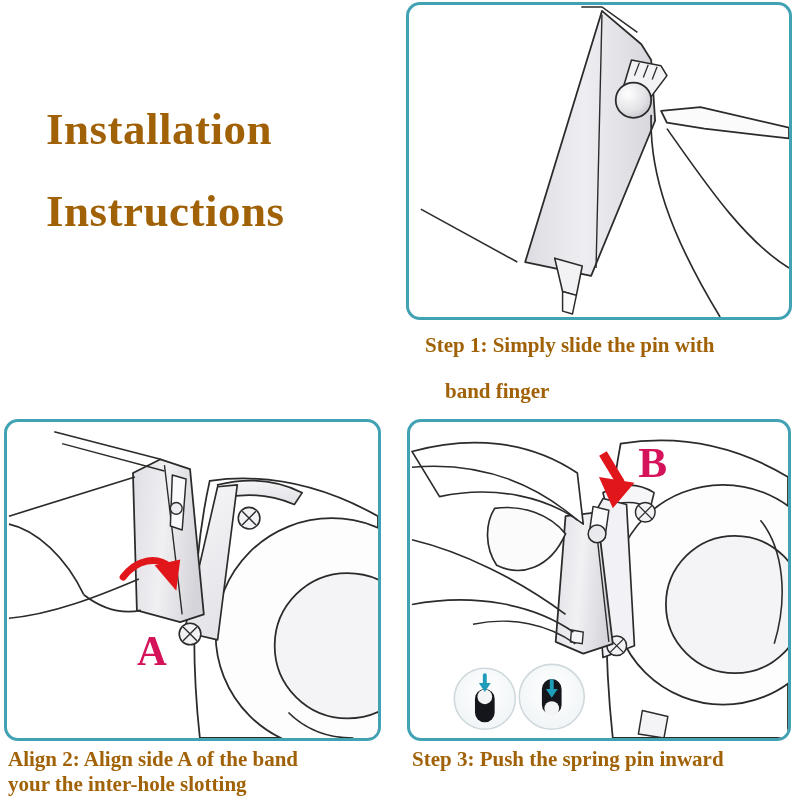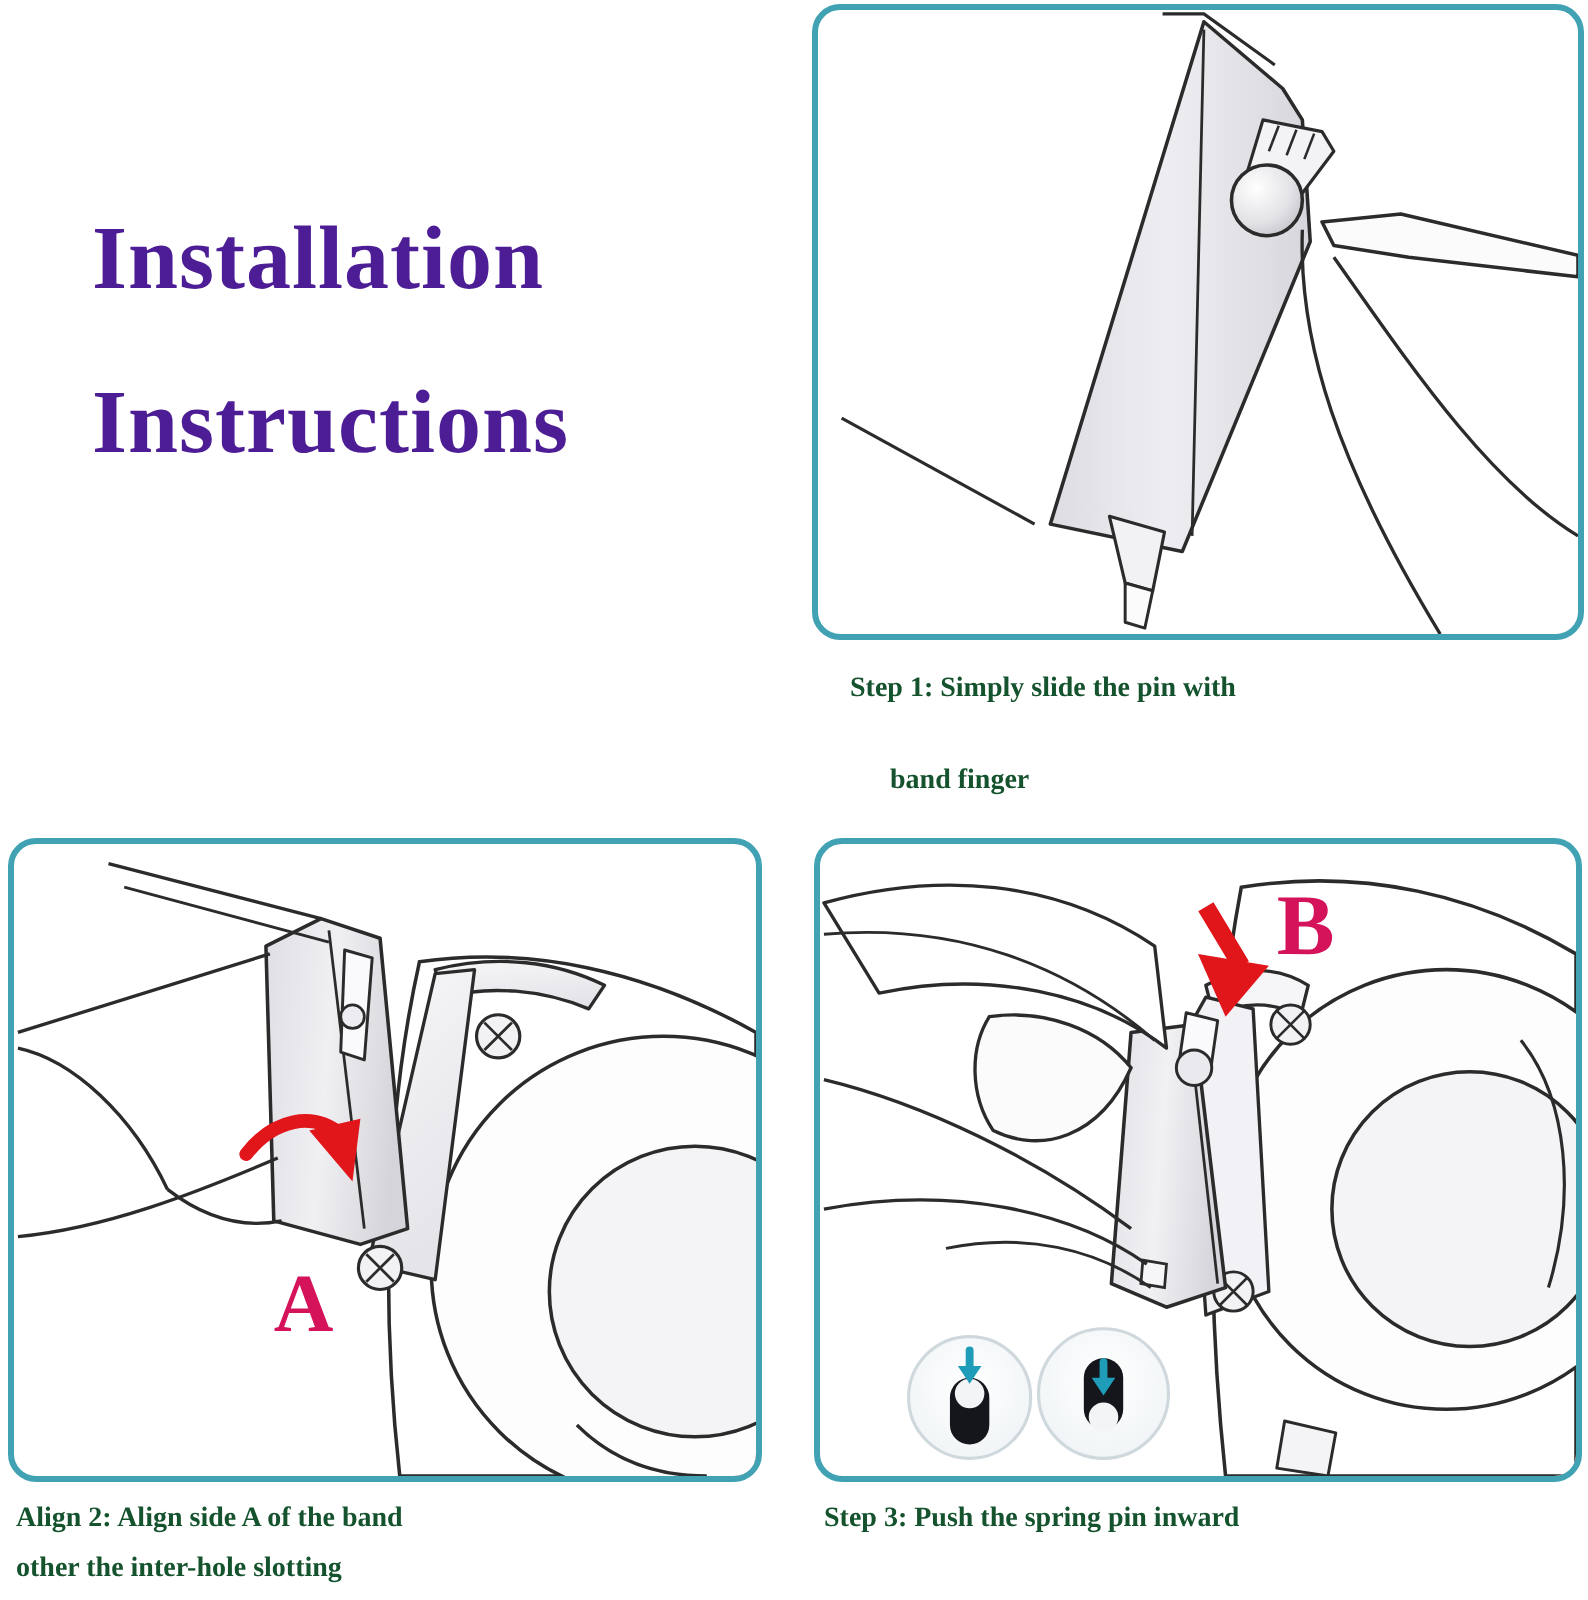--- a/index.html
+++ b/index.html
@@ -27,39 +27,39 @@
   .panel-svg { display: block; width: 100%; height: 100%; }
 
   
   #title-block {
     position: absolute;
     left: 46px;
     top: 88px;
     width: 340px;
   }
   .title-line {
-    color: #4c1d95;
+    color: #a16207;
     font-weight: bold;
     font-size: 45px;
     line-height: 82px;
     letter-spacing: 0.5px;
     white-space: nowrap;
   }
 
   
   #panel-step1 { left: 406px; top: 2px;   width: 386px; height: 318px; }
   #panel-step2 { left: 4px;   top: 419px; width: 377px; height: 322px; }
   #panel-step3 { left: 407px; top: 419px; width: 384px; height: 322px; }
 
   
   .caption {
     position: absolute;
-    color: #14532d;
+    color: #a16207;
     font-weight: bold;
-    font-size: 14px;
+    font-size: 21px;
   }
   #caption-step1 {
     left: 425px;
     top: 322px;
     width: 366px;
     line-height: 46px;
   }
   #caption-step1 .cap-line-2 { padding-left: 20px; }
   #caption-step2 {
     left: 8px;
@@ -171,21 +171,21 @@
 
     <path d="M118 158 C132 140 152 136 166 148" fill="none" stroke="#e1161a" stroke-width="7" stroke-linecap="round"></path>
     <path d="M172 172 L150 146 L176 140 Z" fill="#e1161a"></path>
 
     <text x="132" y="248" fill="#d5135a" font-family="Liberation Serif, serif" font-size="42" font-weight="bold">A</text>
   </svg>
 </div>
 
 <div class="caption" id="caption-step2">
   <div class="cap-line">Align 2: Align side A of the band</div>
-  <div class="cap-line">other the inter-hole slotting</div>
+  <div class="cap-line">your the inter-hole slotting</div>
 </div>
 
 <div class="panel" id="panel-step3">
   <svg class="panel-svg" viewBox="0 0 384 322" preserveAspectRatio="none">
     <defs>
       <linearGradient id="g3" x1="0" y1="0" x2="1" y2="0.2">
         <stop offset="0%" stop-color="#e0e0e6"></stop>
         <stop offset="50%" stop-color="#f1f1f4"></stop>
         <stop offset="100%" stop-color="#d6d6dc"></stop>
       </linearGradient>

